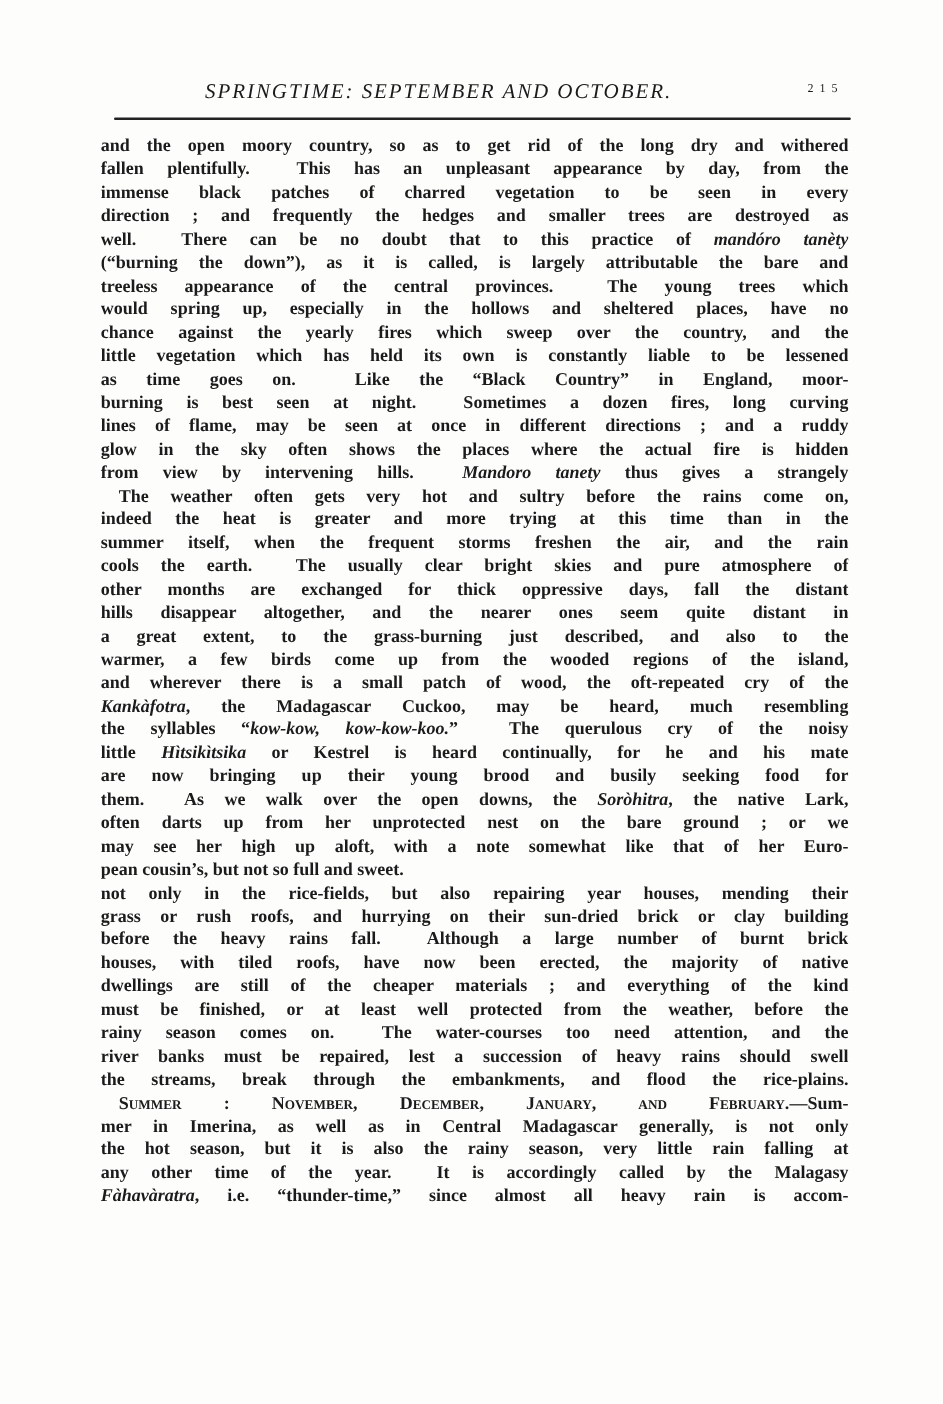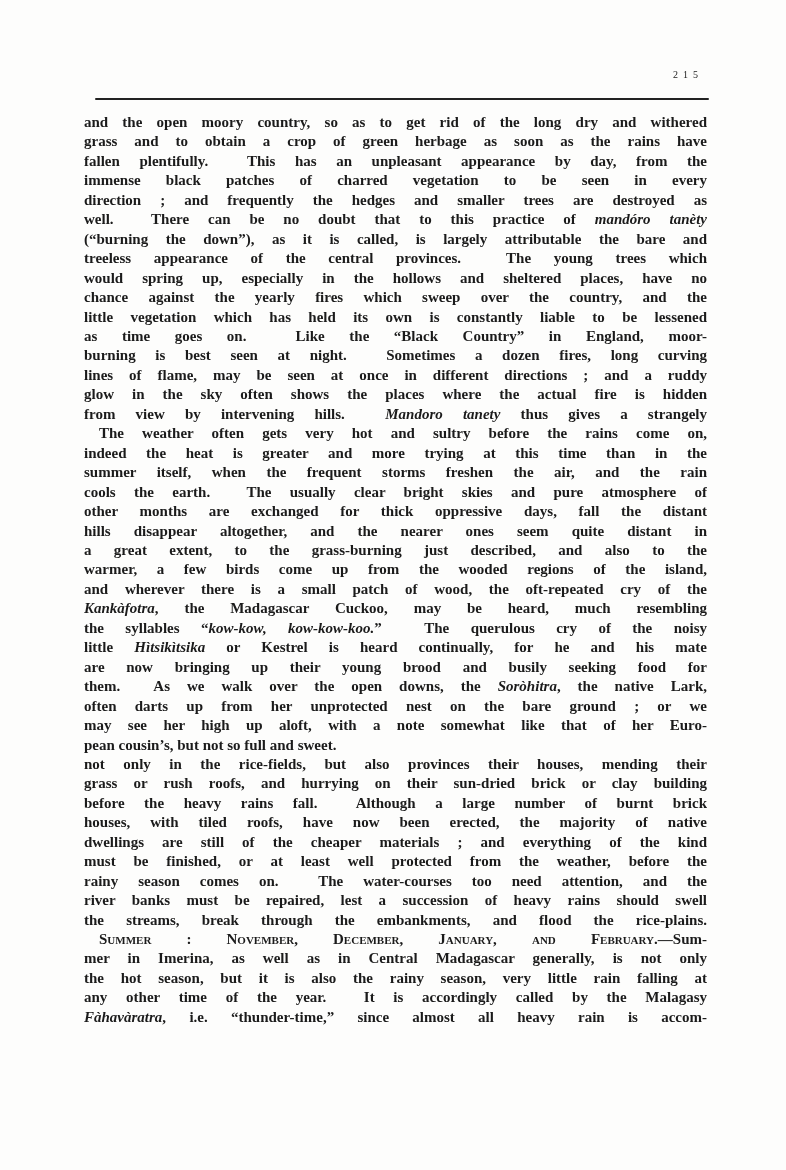--- a/index.html
+++ b/index.html
@@ -43,26 +43,26 @@
   .line.end { text-align-last:left; }
   .line.indent { text-indent:15px; }
   .i  { font-style:italic; }
   .sc { font-variant:small-caps; }
 </style>
 </head>
 <body>
 
 <div class="page">
   <div class="running-header">
+    <span class="running-title">SPRINGTIME: SEPTEMBER AND OCTOBER.</span>
     <span class="folio">215</span>
   </div>
   <div class="header-rule"></div>
   <main class="page-body">
       <div class="line"><span class="n">and the open moory country, so as to get rid of the long dry and withered</span></div>
-      <div class="line"><span class="n">grass and to obtain a crop of green herbage as soon as the rains have</span></div>
       <div class="line"><span class="n">fallen plentifully.&nbsp; This has an unpleasant appearance by day, from the</span></div>
       <div class="line"><span class="n">immense black patches of charred vegetation to be seen in every</span></div>
       <div class="line"><span class="n">direction ; and frequently the hedges and smaller trees are destroyed as</span></div>
       <div class="line"><span class="n">well.&nbsp; There can be no doubt that to this practice of </span><span class="i">mandóro tanèty</span></div>
       <div class="line"><span class="n">(“burning the down”), as it is called, is largely attributable the bare and</span></div>
       <div class="line"><span class="n">treeless appearance of the central provinces.&nbsp; The young trees which</span></div>
       <div class="line"><span class="n">would spring up, especially in the hollows and sheltered places, have no</span></div>
       <div class="line"><span class="n">chance against the yearly fires which sweep over the country, and the</span></div>
       <div class="line"><span class="n">little vegetation which has held its own is constantly liable to be lessened</span></div>
       <div class="line"><span class="n">as time goes on.&nbsp; Like the “Black Country” in England, moor-</span></div>
@@ -80,21 +80,21 @@
       <div class="line"><span class="n">warmer, a few birds come up from the wooded regions of the island,</span></div>
       <div class="line"><span class="n">and wherever there is a small patch of wood, the oft-repeated cry of the</span></div>
       <div class="line"><span class="i">Kankàfotra</span><span class="n">, the Madagascar Cuckoo, may be heard, much resembling</span></div>
       <div class="line"><span class="n">the syllables “</span><span class="i">kow-kow, kow-kow-koo.</span><span class="n">”&nbsp; The querulous cry of the noisy</span></div>
       <div class="line"><span class="n">little </span><span class="i">Hìtsikìtsika</span><span class="n"> or Kestrel is heard continually, for he and his mate</span></div>
       <div class="line"><span class="n">are now bringing up their young brood and busily seeking food for</span></div>
       <div class="line"><span class="n">them.&nbsp; As we walk over the open downs, the </span><span class="i">Soròhitra</span><span class="n">, the native Lark,</span></div>
       <div class="line"><span class="n">often darts up from her unprotected nest on the bare ground ; or we</span></div>
       <div class="line"><span class="n">may see her high up aloft, with a note somewhat like that of her Euro-</span></div>
       <div class="line end"><span class="n">pean cousin’s, but not so full and sweet.</span></div>
-      <div class="line"><span class="n">not only in the rice-fields, but also provinces their houses, mending their</span></div>
+      <div class="line"><span class="n">not only in the rice-fields, but also repairing year houses, mending their</span></div>
       <div class="line"><span class="n">grass or rush roofs, and hurrying on their sun-dried brick or clay building</span></div>
       <div class="line"><span class="n">before the heavy rains fall.&nbsp; Although a large number of burnt brick</span></div>
       <div class="line"><span class="n">houses, with tiled roofs, have now been erected, the majority of native</span></div>
       <div class="line"><span class="n">dwellings are still of the cheaper materials ; and everything of the kind</span></div>
       <div class="line"><span class="n">must be finished, or at least well protected from the weather, before the</span></div>
       <div class="line"><span class="n">rainy season comes on.&nbsp; The water-courses too need attention, and the</span></div>
       <div class="line"><span class="n">river banks must be repaired, lest a succession of heavy rains should swell</span></div>
       <div class="line"><span class="n">the streams, break through the embankments, and flood the rice-plains.</span></div>
       <div class="line indent"><span class="sc">Summer : November, December, January, and February.</span><span class="n">—Sum-</span></div>
       <div class="line"><span class="n">mer in Imerina, as well as in Central Madagascar generally, is not only</span></div>

